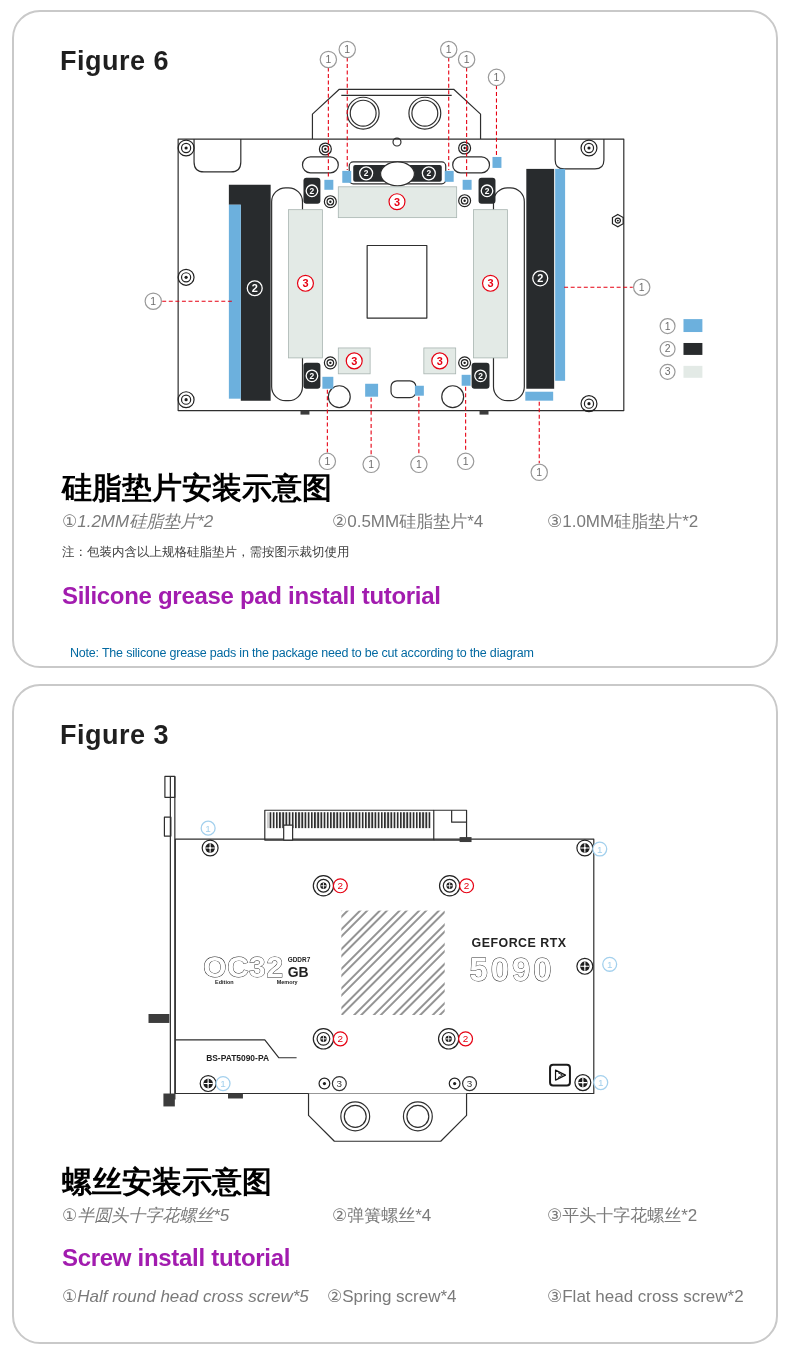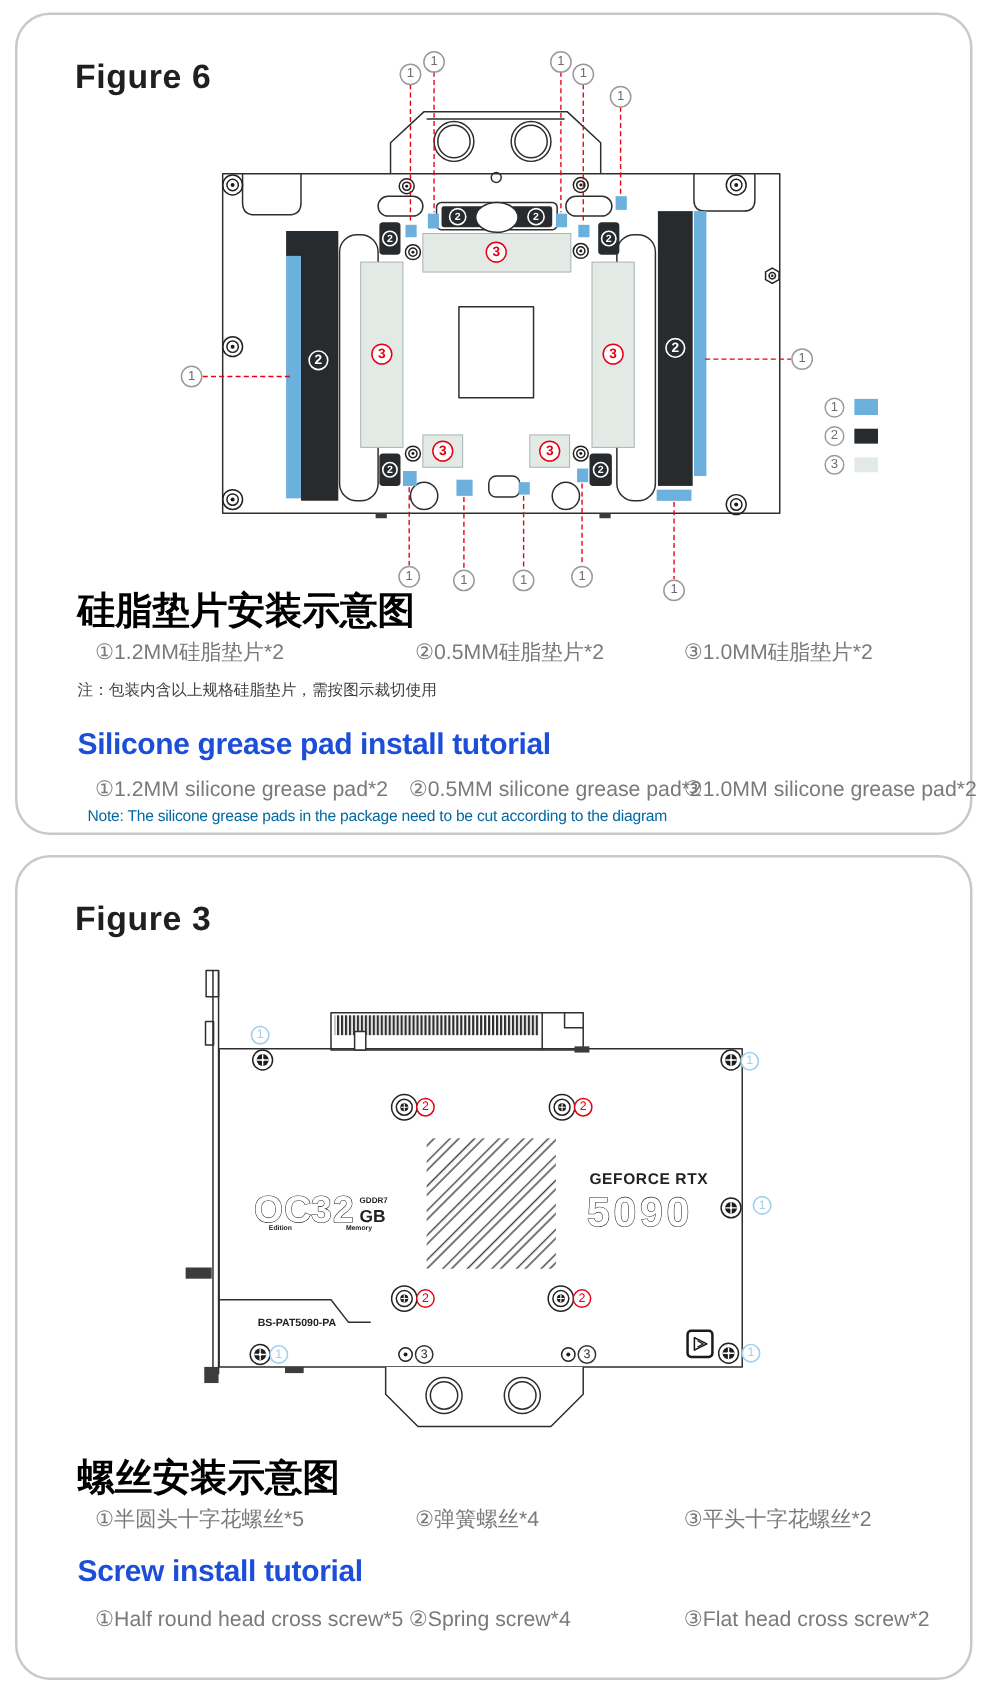--- a/index.html
+++ b/index.html
@@ -6,23 +6,23 @@
   .page{position:relative;width:790px;height:1355px;background:#fff;
         font-family:"Liberation Sans","DejaVu Sans",sans-serif;overflow:hidden;}
   .card{position:absolute;left:12px;width:766px;border:2px solid #c9c9c9;
         border-radius:28px;background:#fff;box-sizing:border-box;}
   #card-f2{top:10px;height:658px;}
   #card-f3{top:684px;height:660px;}
   .card > svg.diagram{position:absolute;left:0;top:0;width:100%;height:100%;}
   .fig-label{position:absolute;left:46px;top:34px;font-size:27px;font-weight:600;
              color:#1f1f1f;letter-spacing:0.5px;}
   .sec-title-cn{position:absolute;left:48px;font-size:30px;font-weight:700;color:#000;}
-  .sec-title-en{position:absolute;left:48px;font-size:24px;font-weight:700;color:#1d4ed8;letter-spacing:-0.3px;}
+  .sec-title-en{position:absolute;left:48px;font-size:24px;font-weight:700;color:#a21caf;letter-spacing:-0.3px;}
   .items{position:absolute;left:0;width:760px;height:24px;font-size:17px;color:#7a7a7a;}
-  .items .col1{position:absolute;left:62px;white-space:nowrap;}
+  .items .col1{position:absolute;left:48px;white-space:nowrap;font-style:italic;}
   .items .col2{position:absolute;left:318px;white-space:nowrap;}
   .items .col3{position:absolute;left:533px;white-space:nowrap;}
   .items.en .col2{left:313px;}
   .note-cn{position:absolute;left:48px;font-size:12.5px;color:#3f3f3f;}
   .note-en{position:absolute;left:56px;font-size:12.5px;color:#0369a1;letter-spacing:-0.2px;}
 
   
   .ln{fill:none;stroke:#2e2e2e;stroke-width:1.2;stroke-linejoin:round;}
   .lnw{fill:#fff;stroke:#2e2e2e;stroke-width:1.2;stroke-linejoin:round;}
   .sline{fill:none;stroke:#222;stroke-width:1.2;}
@@ -232,30 +232,25 @@
         <circle class="co" cx="669" cy="371" r="7.5"></circle>
           <text class="co-t" x="669" y="371">3</text>
         <rect x="685" y="365" width="19" height="12" fill="#e3eae6"></rect>
       </g>
     </svg>
 
     <div class="fig-label">Figure 6</div>
     <div class="sec-title-cn" style="top:456px;">硅脂垫片安装示意图</div>
     <div class="items" style="top:498px;">
       <span class="col1">①1.2MM硅脂垫片*2</span>
-      <span class="col2">②0.5MM硅脂垫片*2</span>
+      <span class="col2">②0.5MM硅脂垫片*4</span>
       <span class="col3">③1.0MM硅脂垫片*2</span>
     </div>
     <div class="note-cn" style="top:532px;">注：包装内含以上规格硅脂垫片，需按图示裁切使用</div>
     <div class="sec-title-en" style="top:570px;">Silicone grease pad install tutorial</div>
-    <div class="items en" style="top:610px;">
-      <span class="col1">①1.2MM silicone grease pad*2</span>
-      <span class="col2">②0.5MM silicone grease pad*2</span>
-      <span class="col3">③1.0MM silicone grease pad*2</span>
-    </div>
     <div class="note-en" style="top:634px;">Note: The silicone grease pads in the package need to be cut according to the diagram</div>
   </section>
 
   <section class="card" id="card-f3">
 
     <svg class="diagram" viewBox="12 684 766 660">
       <defs>
         <g id="scr1">
             <circle r="8" class="sline"></circle>
             <circle r="4.8" fill="#1d1d1d"></circle>

